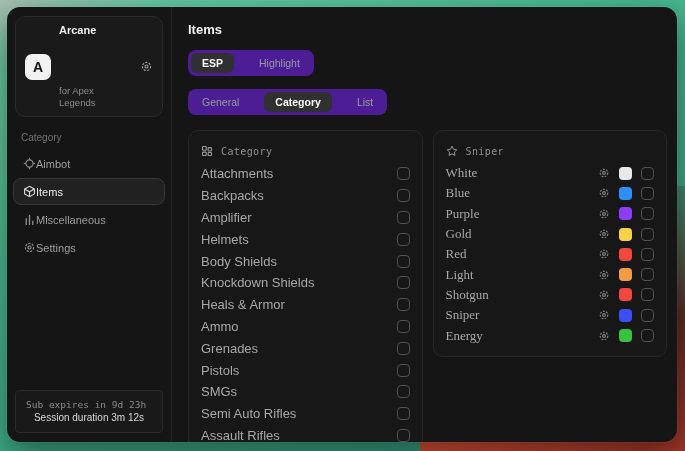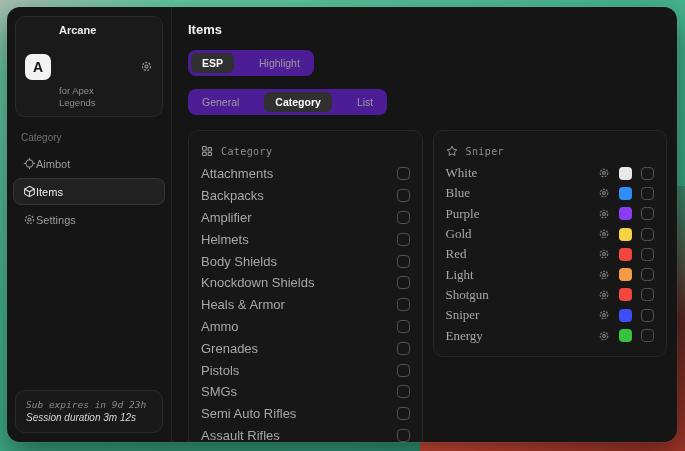--- a/index.html
+++ b/index.html
@@ -36,24 +36,24 @@
   .nav { display:flex; flex-direction:column; gap:1px; padding:4px 6px; }
   .nav-item {
     height:27px; display:flex; align-items:center; padding:0 9px;
     color:#9c9c9c; font-size:11px; border-radius:8px; border:1px solid transparent; cursor:pointer;
   }
   .nav-item.active { background:#212121; border-color:#373737; color:#ededed; }
   .nav-item .ic { display:flex; color:#8f8f8f; }
   .nav-item.active .ic { color:#dcdcdc; }
   .footer-box {
     position:absolute; left:8px; right:8px; bottom:9px;
-    padding:7px 10px; background:#191919; border:1px solid #2a2a2a; border-radius:10px;font-style:italic;
+    padding:7px 10px; background:#191919; border:1px solid #2a2a2a; border-radius:4px;
   }
   .foot1 { font-family:"DejaVu Sans Mono", monospace; font-size:9.5px; color:#8a8a8a; line-height:13px; }
-  .foot2 { font-size:10px; color:#d8d8d8; line-height:14px; }
+  .foot2 { font-size:10px; color:#d8d8d8; line-height:14px;text-align:center; }
   
   .main { flex:1; padding:15px 10px 0 16px; }
   .page-title { font-size:13px; font-weight:bold; color:#f2f2f2; }
   .seg {
     display:inline-flex; align-items:center; gap:14px; margin-top:13px;
     background:#4c1d95; border-radius:8px; padding:3px;
   }
   .seg-row { display:block; }
   .seg-btn {
     padding:4px 11px; border-radius:6px; font-size:10.5px; color:#9a9a9a;
@@ -118,20 +118,28 @@
           <span class="ic">
             <svg width="13" height="13" viewBox="0 0 16 16" fill="none" stroke="currentColor" stroke-width="1.4">
               <path d="M8 1.6L14 5v6l-6 3.4L2 11V5z"></path>
               <path d="M2 5l6 3.4L14 5M8 8.4v6"></path>
             </svg>
           </span>
           <span>Items</span>
         </div>
         <div class="nav-item">
           <span class="ic">
+            <svg width="13" height="13" viewBox="0 0 16 16" fill="none" stroke="currentColor" stroke-width="1.6" stroke-linecap="round">
+              <path d="M4 14V7M8 14V2.8M12 14v-4"></path>
+            </svg>
+          </span>
+          <span>Miscellaneous</span>
+        </div>
+        <div class="nav-item">
+          <span class="ic">
             <svg width="13" height="13" viewBox="0 0 16 16" fill="none" stroke="currentColor" stroke-width="1.4">
               <circle cx="8" cy="8" r="5" stroke-dasharray="2.6 1.7"></circle>
               <circle cx="8" cy="8" r="1.9"></circle>
             </svg>
           </span>
           <span>Settings</span>
         </div>
       </nav>
 
     <div class="footer-box">

